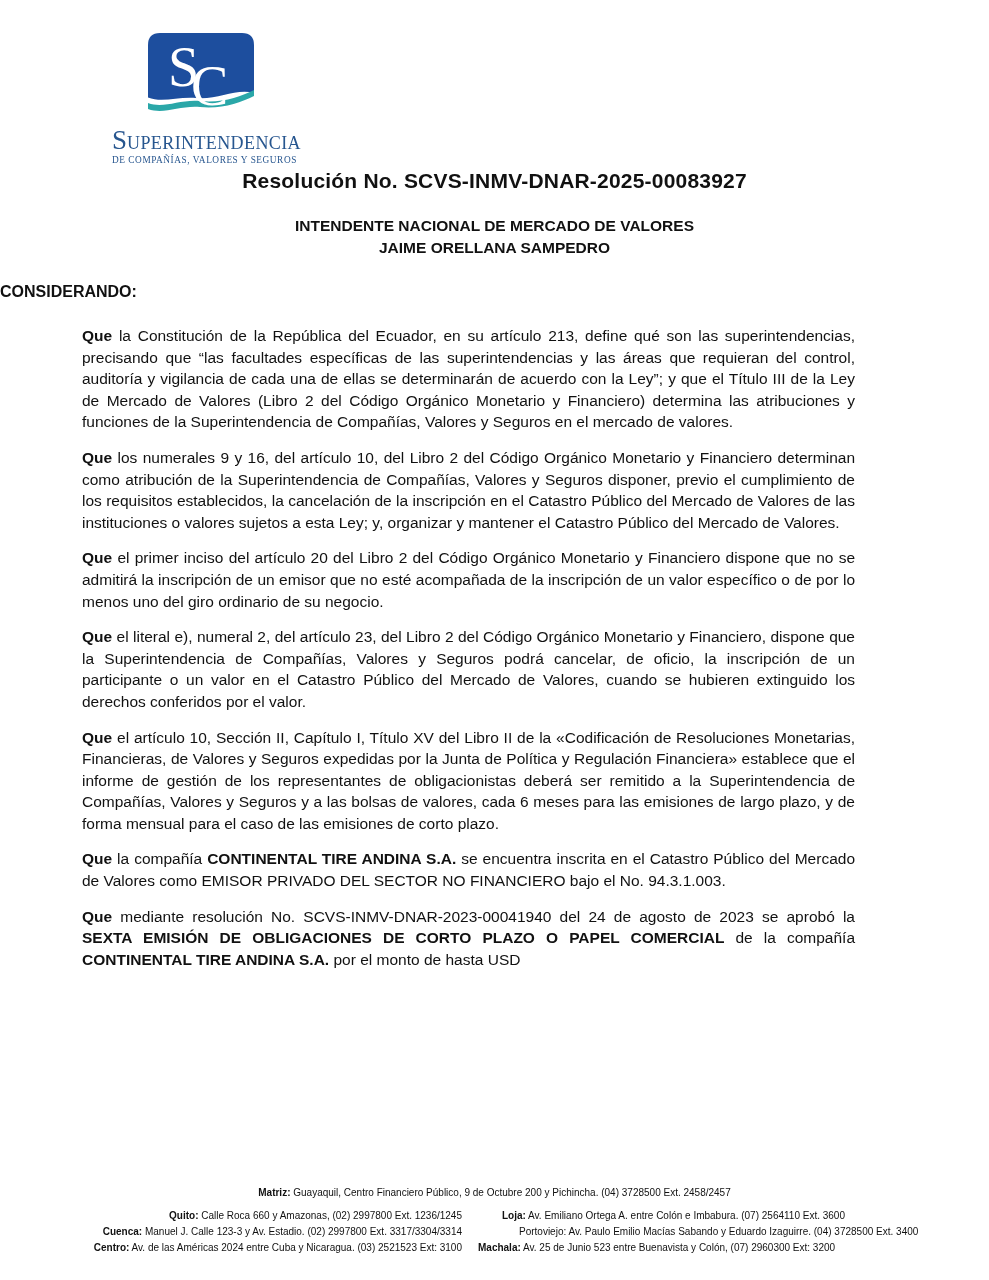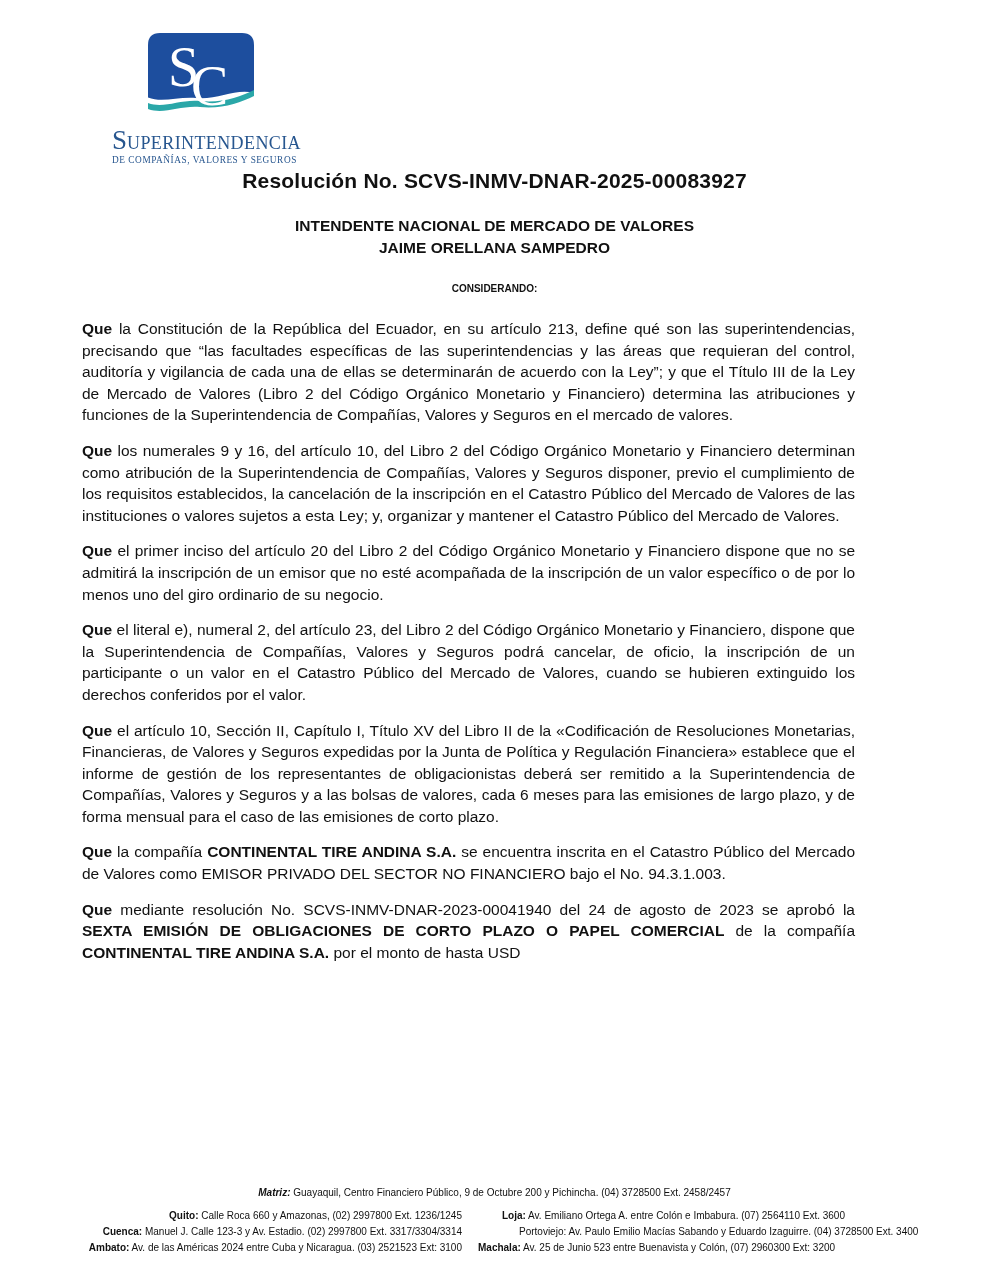--- a/index.html
+++ b/index.html
@@ -48,22 +48,21 @@
   }
   .author-block {
     margin-top: 22px;
     text-align: center;
     font-size: 15.5px;
     font-weight: bold;
     line-height: 22px;
   }
   .section-heading {
     margin-top: 24px;
-    text-align: center;
-    font-size: 10px;
+    font-size: 16px;
     font-weight: bold;
   }
 
   
   .body-text {
     margin: 24px 134px 0 82px;   
   }
   .body-text p {
     margin: 0 0 14px 0;
     font-size: 15.5px;
@@ -117,28 +116,28 @@
     <p><span style="font-weight: bold;">Que</span><span> la Constitución de la República del Ecuador, en su artículo 213, define qué son las superintendencias, precisando que “las facultades específicas de las superintendencias y las áreas que requieran del control, auditoría y vigilancia de cada una de ellas se determinarán de acuerdo con la Ley”; y que el Título III de la Ley de Mercado de Valores (Libro 2 del Código Orgánico Monetario y Financiero) determina las atribuciones y funciones de la Superintendencia de Compañías, Valores y Seguros en el mercado de valores.</span></p>
     <p><span style="font-weight: bold;">Que</span><span> los numerales 9 y 16, del artículo 10, del Libro 2 del Código Orgánico Monetario y Financiero determinan como atribución de la Superintendencia de Compañías, Valores y Seguros disponer, previo el cumplimiento de los requisitos establecidos, la cancelación de la inscripción en el Catastro Público del Mercado de Valores de las instituciones o valores sujetos a esta Ley; y, organizar y mantener el Catastro Público del Mercado de Valores.</span></p>
     <p><span style="font-weight: bold;">Que</span><span> el primer inciso del artículo 20 del Libro 2 del Código Orgánico Monetario y Financiero dispone que no se admitirá la inscripción de un emisor que no esté acompañada de la inscripción de un valor específico o de por lo menos uno del giro ordinario de su negocio.</span></p>
     <p><span style="font-weight: bold;">Que</span><span> el literal e), numeral 2, del artículo 23, del Libro 2 del Código Orgánico Monetario y Financiero, dispone que la Superintendencia de Compañías, Valores y Seguros podrá cancelar, de oficio, la inscripción de un participante o un valor en el Catastro Público del Mercado de Valores, cuando se hubieren extinguido los derechos conferidos por el valor.</span></p>
     <p><span style="font-weight: bold;">Que</span><span> el artículo 10, Sección II, Capítulo I, Título XV del Libro II de la «Codificación de Resoluciones Monetarias, Financieras, de Valores y Seguros expedidas por la Junta de Política y Regulación Financiera» establece que el informe de gestión de los representantes de obligacionistas deberá ser remitido a la Superintendencia de Compañías, Valores y Seguros y a las bolsas de valores, cada 6 meses para las emisiones de largo plazo, y de forma mensual para el caso de las emisiones de corto plazo.</span></p>
     <p><span style="font-weight: bold;">Que</span><span> la compañía </span><span style="font-weight: bold;">CONTINENTAL TIRE ANDINA S.A.</span><span> se encuentra inscrita en el Catastro Público del Mercado de Valores como EMISOR PRIVADO DEL SECTOR NO FINANCIERO bajo el No. 94.3.1.003.</span></p>
     <p><span style="font-weight: bold;">Que</span><span> mediante resolución No. SCVS-INMV-DNAR-2023-00041940 del 24 de agosto de 2023 se aprobó la </span><span style="font-weight: bold;">SEXTA EMISIÓN DE OBLIGACIONES DE CORTO PLAZO O PAPEL COMERCIAL</span><span> de la compañía </span><span style="font-weight: bold;">CONTINENTAL TIRE ANDINA S.A.</span><span> por el monto de hasta USD</span></p>
   </div>
 
   <div class="footer">
-    <div class="footer-matriz"><span style="font-weight: bold; font-style: italic;">Matriz:</span><span> Guayaquil, Centro Financiero Público, 9 de Octubre 200 y Pichincha. (04) 3728500 Ext. 2458/2457</span></div>
+    <div class="footer-matriz"><span style="font-weight: bold;">Matriz:</span><span> Guayaquil, Centro Financiero Público, 9 de Octubre 200 y Pichincha. (04) 3728500 Ext. 2458/2457</span></div>
     <div class="footer-row">
       <div class="footer-left"><span style="font-weight: bold;">Quito:</span><span> Calle Roca 660 y Amazonas, (02) 2997800 Ext. 1236/1245</span></div>
       <div class="footer-right"><span style="font-weight: bold; margin-left: 24px;">Loja:</span><span> Av. Emiliano Ortega A. entre Colón e Imbabura. (07) 2564110 Ext. 3600</span></div>
     </div>
     <div class="footer-row">
       <div class="footer-left"><span style="font-weight: bold;">Cuenca:</span><span> Manuel J. Calle 123-3 y Av. Estadio. (02) 2997800 Ext. 3317/3304/3314</span></div>
       <div class="footer-right"><span style="font-weight: normal; padding-left: 41px;">Portoviejo:</span><span> Av. Paulo Emilio Macías Sabando y Eduardo Izaguirre. (04) 3728500 Ext. 3400</span></div>
     </div>
     <div class="footer-row">
-      <div class="footer-left"><span style="font-weight: bold;">Ambato:</span><span> Av. de las Américas 2024 entre Cuba y Nicaragua. (03) 2521523 Ext: 3100</span></div>
+      <div class="footer-left"><span style="font-weight: bold;">Centro:</span><span> Av. de las Américas 2024 entre Cuba y Nicaragua. (03) 2521523 Ext: 3100</span></div>
       <div class="footer-right"><span style="font-weight: bold;">Machala:</span><span> Av. 25 de Junio 523 entre Buenavista y Colón, (07) 2960300 Ext: 3200</span></div>
     </div>
   </div>
 
 </div>
 
 </body></html>

